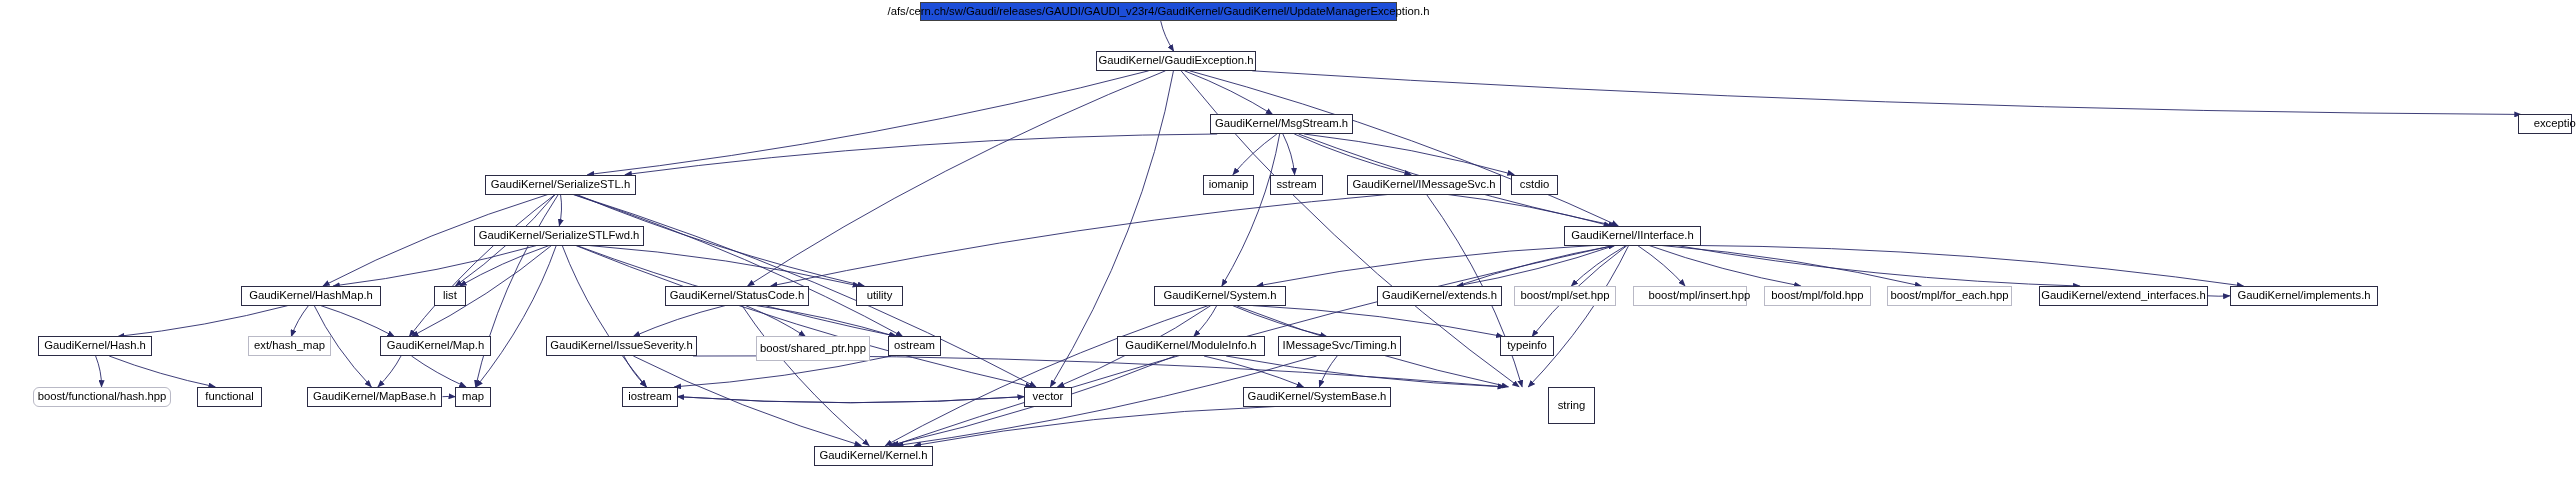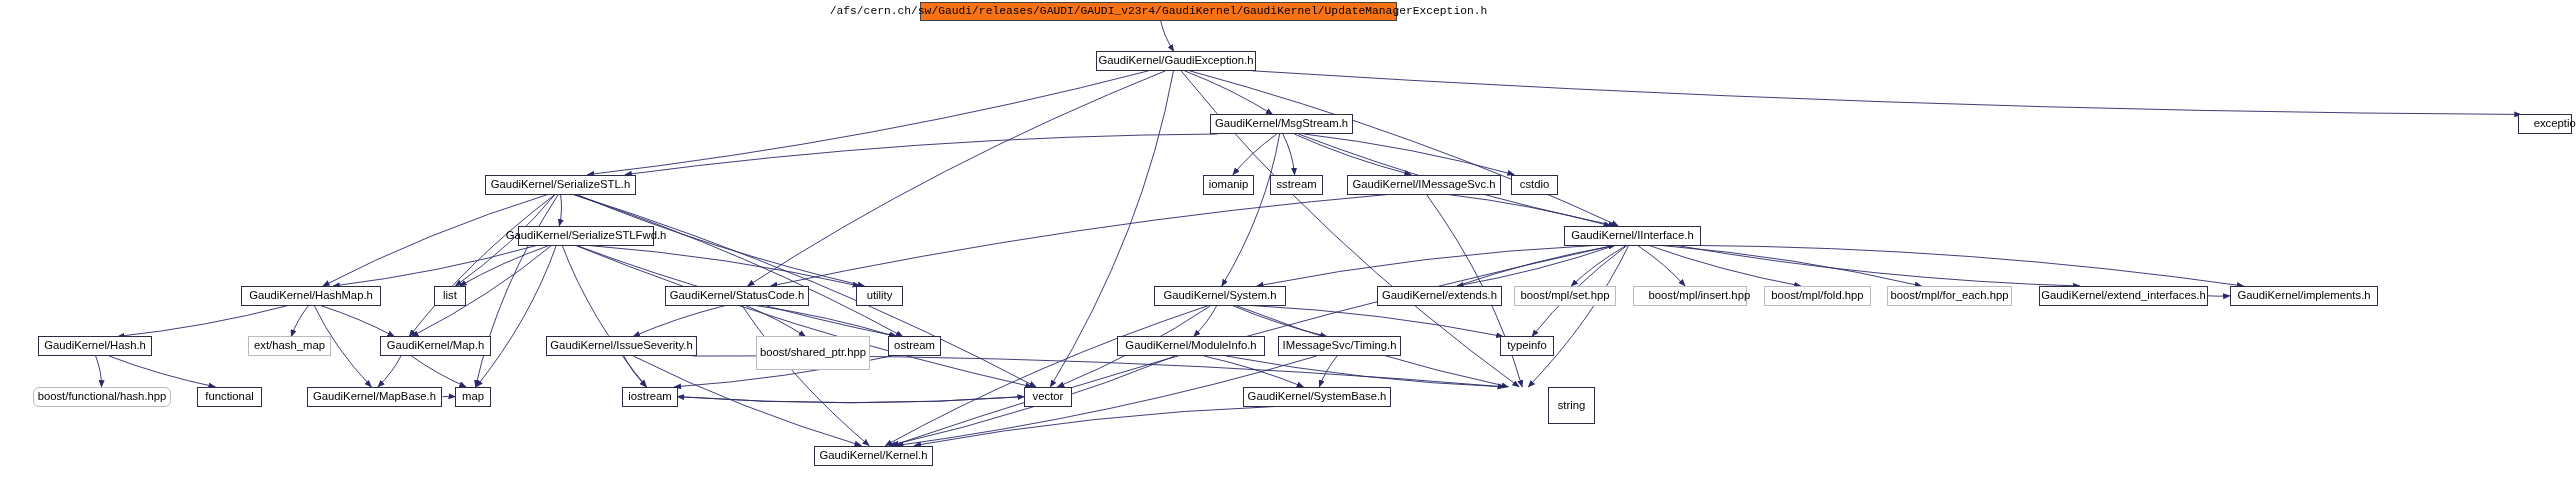--- a/index.html
+++ b/index.html
@@ -14,23 +14,22 @@
     font-size:11.3px;
     line-height:1;
     color:#000000;
     background:#ffffff;
     border:0.8px solid #4b4b66;
     height:19.6px;
     padding:0 5.3px;
     z-index:5;
   }
   .node.root{
-    background:#f97316;
+    background:#1d4ed8;
     border:0.8px solid #404040;
-    font-family:Liberation Mono, monospace;
   }
   .node.dark{ border:0.8px solid #2b2b45; }
   .node.faint{ border:0.8px solid #b9b9c6; }
 </style>
 </head>
 <body>
 
 <div id="graph">
   <svg id="edges" xmlns="http://www.w3.org/2000/svg" viewBox="0 0 3423 635" width="2576" height="478">
     <defs>
@@ -140,21 +139,21 @@
       </div>
       <div class="node dark" style="left: 1270px; top: 175px; width: 53px; height: 19.6px;">
         <span>sstream</span>
       </div>
       <div class="node dark" style="left: 1347px; top: 175px; width: 154px; height: 19.6px;">
         <span>GaudiKernel/IMessageSvc.h</span>
       </div>
       <div class="node dark" style="left: 1511px; top: 175px; width: 47px; height: 19.6px;">
         <span>cstdio</span>
       </div>
-      <div class="node dark" style="left: 474px; top: 226px; width: 136px; height: 19.6px; margin-left: 44px;">
+      <div class="node dark" style="left: 474px; top: 226px; width: 170px; height: 19.6px;">
         <span>GaudiKernel/SerializeSTLFwd.h</span>
       </div>
       <div class="node dark" style="left: 1564px; top: 226px; width: 137px; height: 19.6px;">
         <span>GaudiKernel/IInterface.h</span>
       </div>
       <div class="node dark" style="left: 241px; top: 286px; width: 140px; height: 19.6px;">
         <span>GaudiKernel/HashMap.h</span>
       </div>
       <div class="node dark" style="left: 434px; top: 286px; width: 32px; height: 19.6px;">
         <span>list</span>
@@ -194,21 +193,21 @@
       </div>
       <div class="node faint" style="left: 248px; top: 336px; width: 83px; height: 19.6px;">
         <span>ext/hash_map</span>
       </div>
       <div class="node dark" style="left: 348px; top: 336px; width: 111px; height: 19.6px; margin-left: 32px;">
         <span>GaudiKernel/Map.h</span>
       </div>
       <div class="node dark" style="left: 546px; top: 336px; width: 151px; height: 19.6px;">
         <span>GaudiKernel/IssueSeverity.h</span>
       </div>
-      <div class="node faint" style="left: 756px; top: 336px; width: 114px; height: 34px;">
+      <div class="node faint" style="left: 756px; top: 336px; width: 114px; height: 25px;">
         <span>boost/shared_ptr.hpp</span>
       </div>
       <div class="node dark" style="left: 888px; top: 336px; width: 53px; height: 19.6px;">
         <span>ostream</span>
       </div>
       <div class="node dark" style="left: 1117px; top: 336px; width: 148px; height: 19.6px;">
         <span>GaudiKernel/ModuleInfo.h</span>
       </div>
       <div class="node dark" style="left: 1278px; top: 336px; width: 123px; height: 19.6px;">
         <span>IMessageSvc/Timing.h</span>

